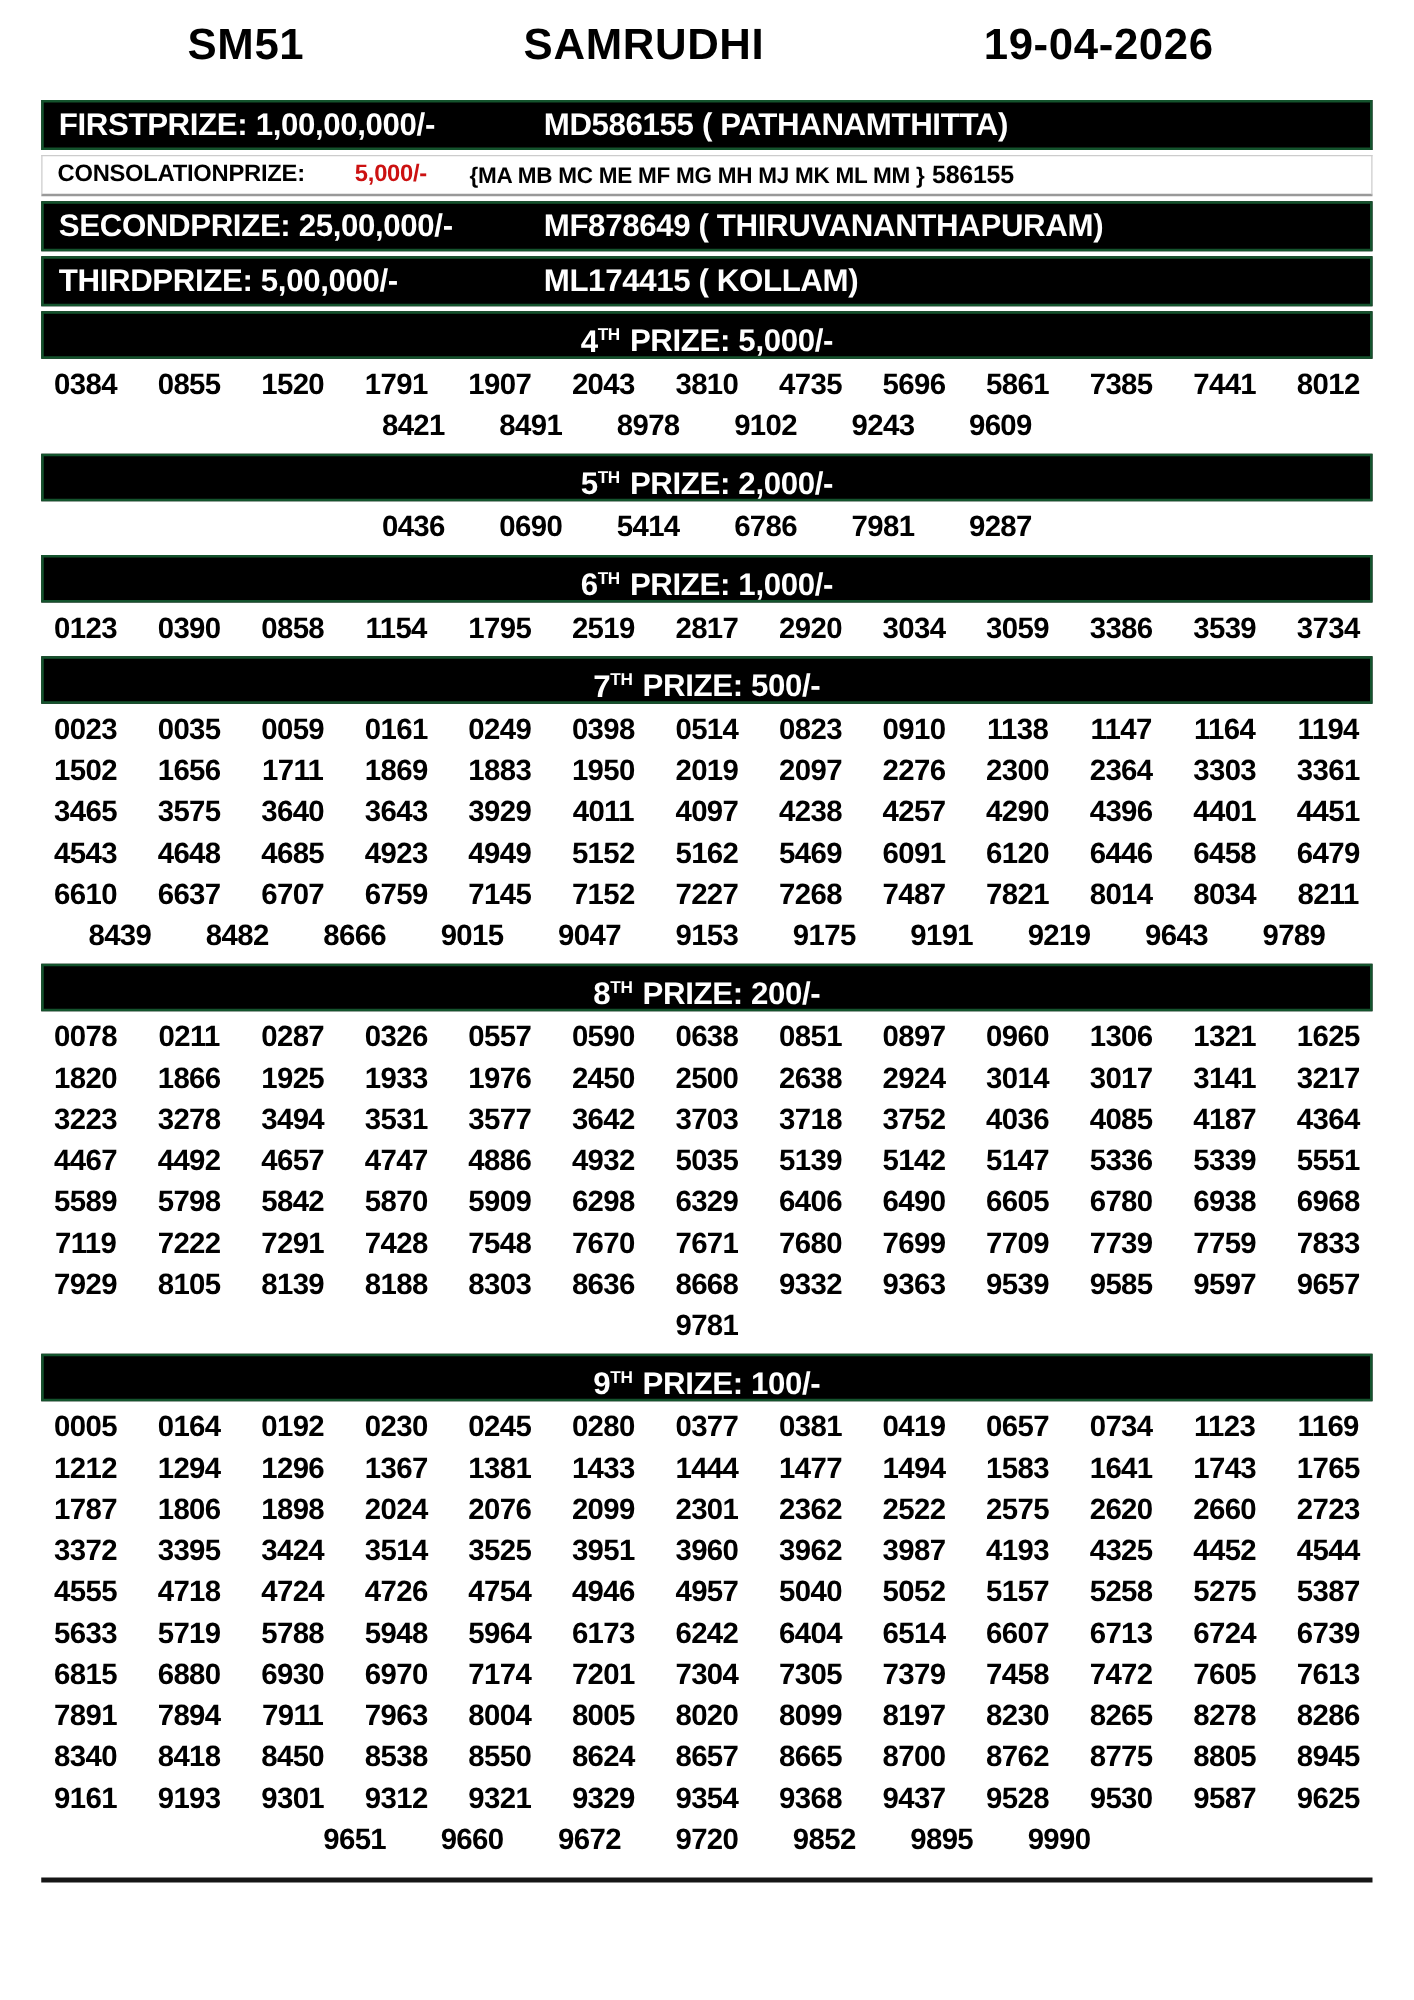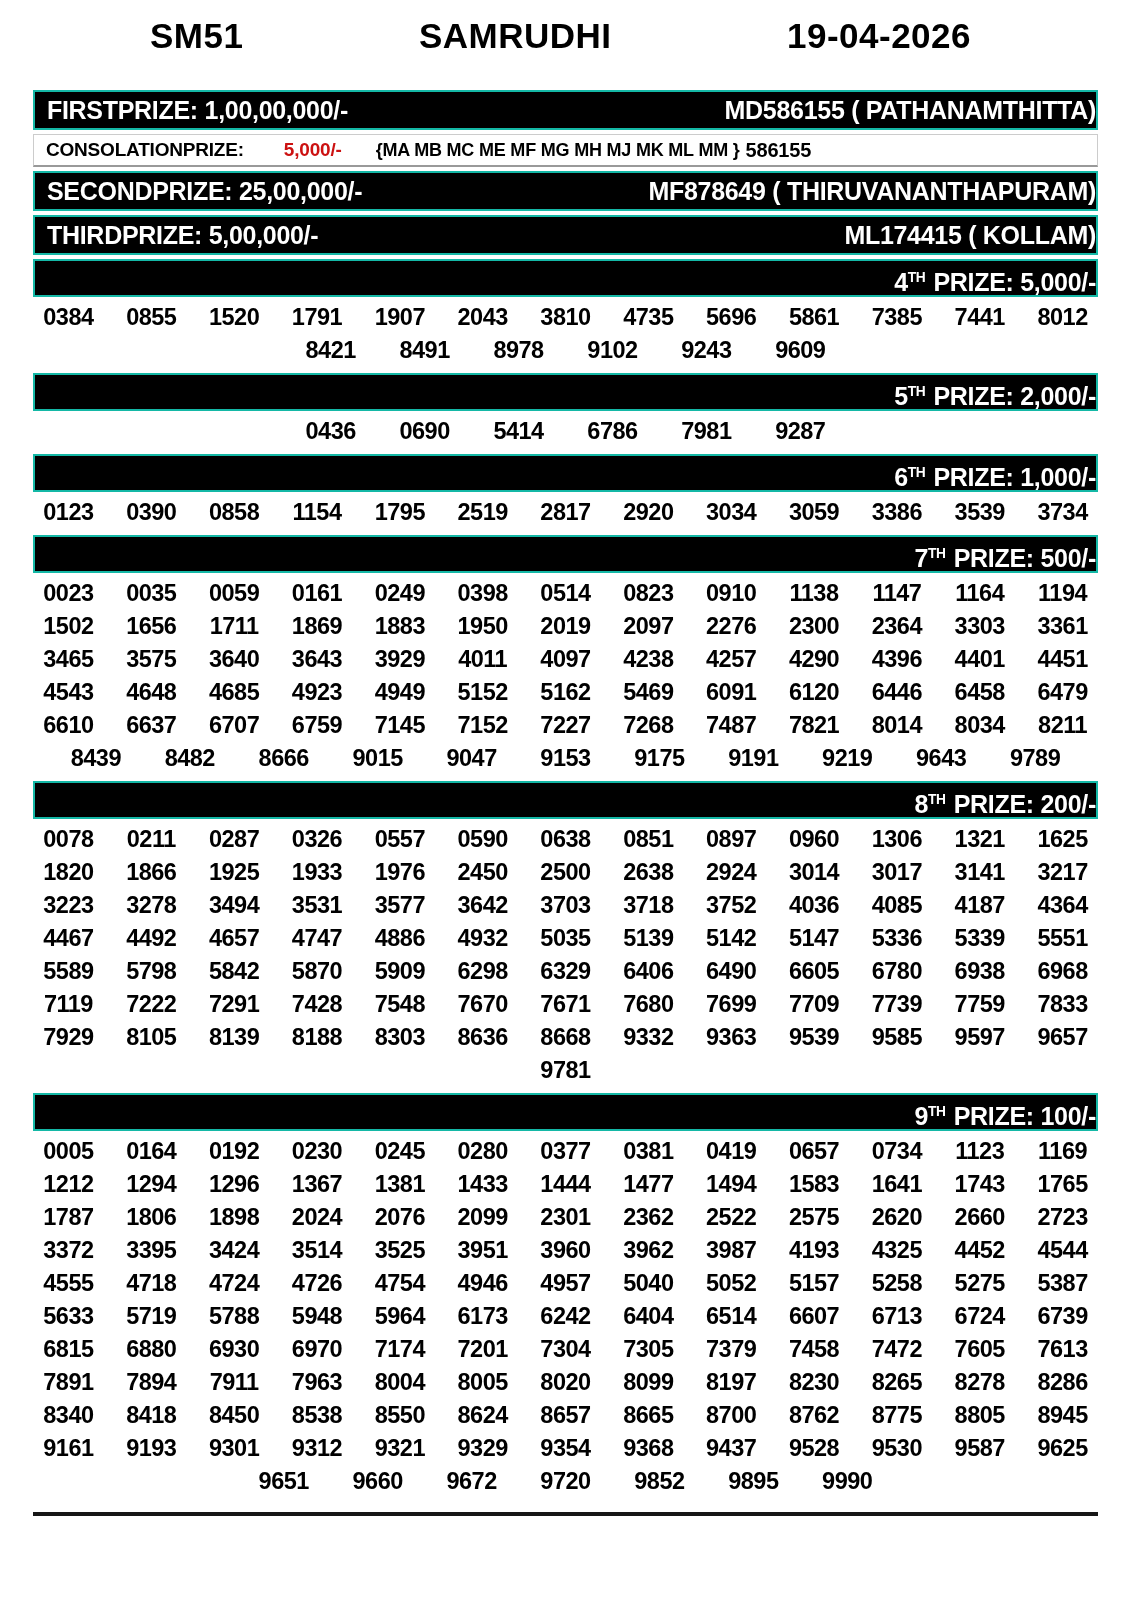--- a/index.html
+++ b/index.html
@@ -12,59 +12,59 @@
     overflow:hidden;
   }
   .header {
     display:flex;
     justify-content:space-between;
     align-items:baseline;
     padding:16px 160px 0 150px;
     font-size:35px;
     font-weight:bold;
     letter-spacing:0.5px;
-    margin-bottom:34px;
+    margin-bottom:24px;
   }
   .content { padding:0 33px; }
   .bar {
     background:#000;
     color:#fff;
     font-weight:bold;
-    border:2px solid #14b8a6;
+    border:2px solid #14532d;
     box-sizing:border-box;
   }
   .prize-bar {
     display:flex;
     align-items:center;
     font-size:25px;
     height:40px;
     padding-left:12px;
     margin-bottom:4px;
     letter-spacing:-0.3px;
   }
   .pb-left { width:388px; white-space:nowrap; }
-  .pb-right { flex:1; white-space:nowrap;text-align:right; }
+  .pb-right { flex:1; white-space:nowrap; }
   .consolation {
     display:flex;
     align-items:center;
     font-size:19px;
     font-weight:bold;
     height:30px;
     padding-left:12px;
     margin-bottom:4px;
     border:1px solid #cccccc;
     border-bottom:2px solid #999999;
     letter-spacing:-0.2px;
     white-space:nowrap;
   }
   .consolation .c-amount { margin-left:6px; }
   .consolation .c-series { margin-left:34px; font-size:18px; }
   .consolation .c-number { margin-left:6px; font-size:20px; }
   .section-bar {
-    text-align:right;
+    text-align:center;
     font-size:25px;
     height:38px;
     line-height:34px;
     margin:4px 0 3px 0;
     letter-spacing:-0.3px;
   }
   .section-bar sup { font-size:0.55em; vertical-align:super; }
   .section-bar .rest { margin-left:8px; }
   .grid {
     font-weight:bold;

